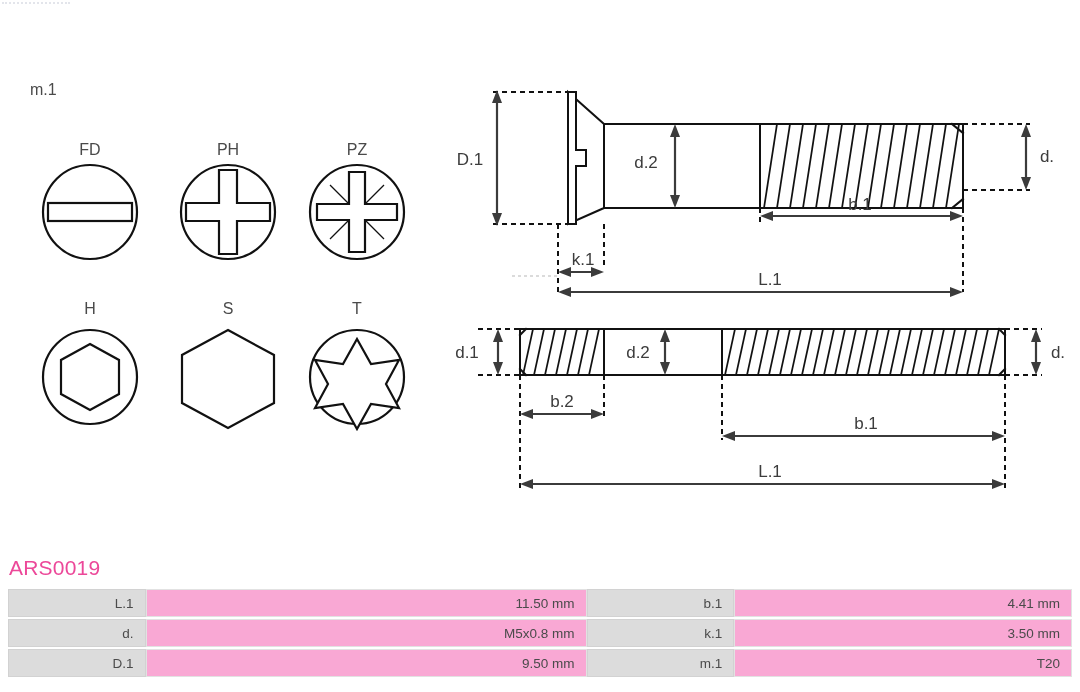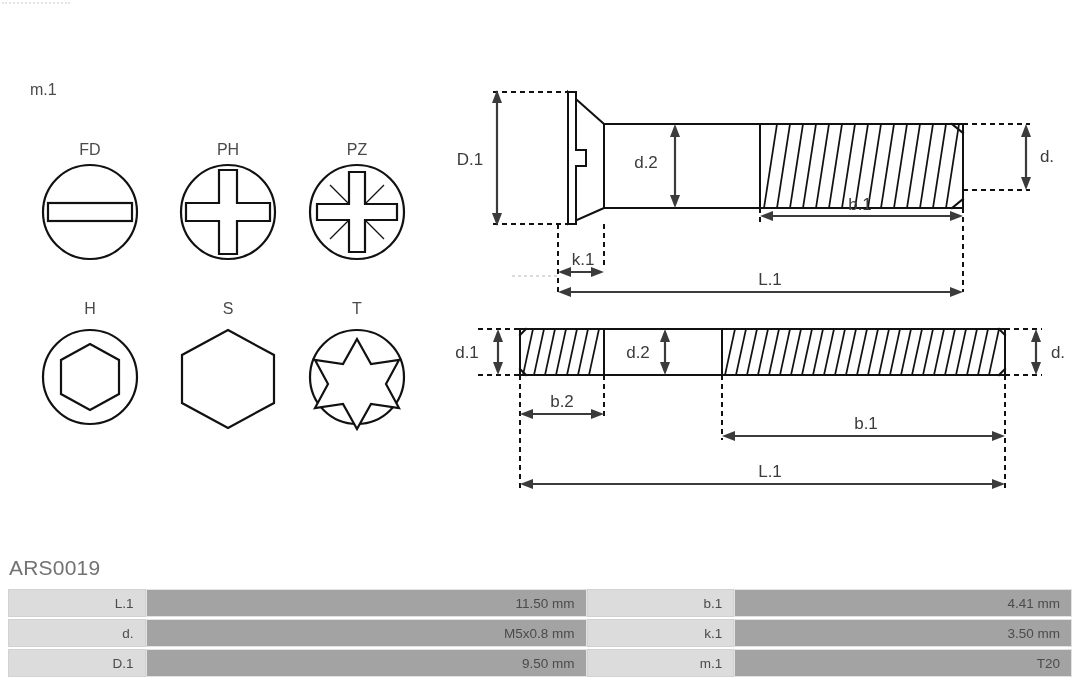--- a/index.html
+++ b/index.html
@@ -73,21 +73,21 @@
   
   #part-title {
     position: absolute;
     left: 9px;
     top: 555px;
     margin: 0;
     font-family: "Liberation Sans", sans-serif;
     font-size: 21px;
     font-weight: normal;
     letter-spacing: .2px;
-    color: #737373;
+    color: #ec4899;
     line-height: 25px;
   }
 
   
   #spec-table {
     position: absolute;
     left: 8px;
     top: 587px;
     width: 1064px;
     border-collapse: separate;
@@ -103,21 +103,21 @@
     color: #4b4b4b;
     font-family: "Liberation Sans", sans-serif;
     white-space: nowrap;
     overflow: hidden;
   }
   #spec-table td.key {
     background: #dcdcdc;
     border: 1px solid #d2d2d2;
   }
   #spec-table td.val {
-    background: #a3a3a3;
+    background: #f9a8d4;
     border: 1px solid #e2e2e2;
   }
   #spec-table col.c-key  { width: 136px; }
   #spec-table col.c-val  { width: 436px; }
   #spec-table col.c-key2 { width: 146px; }
   #spec-table col.c-val2 { width: 334px; }
 </style>
 </head>
 <body>
 

